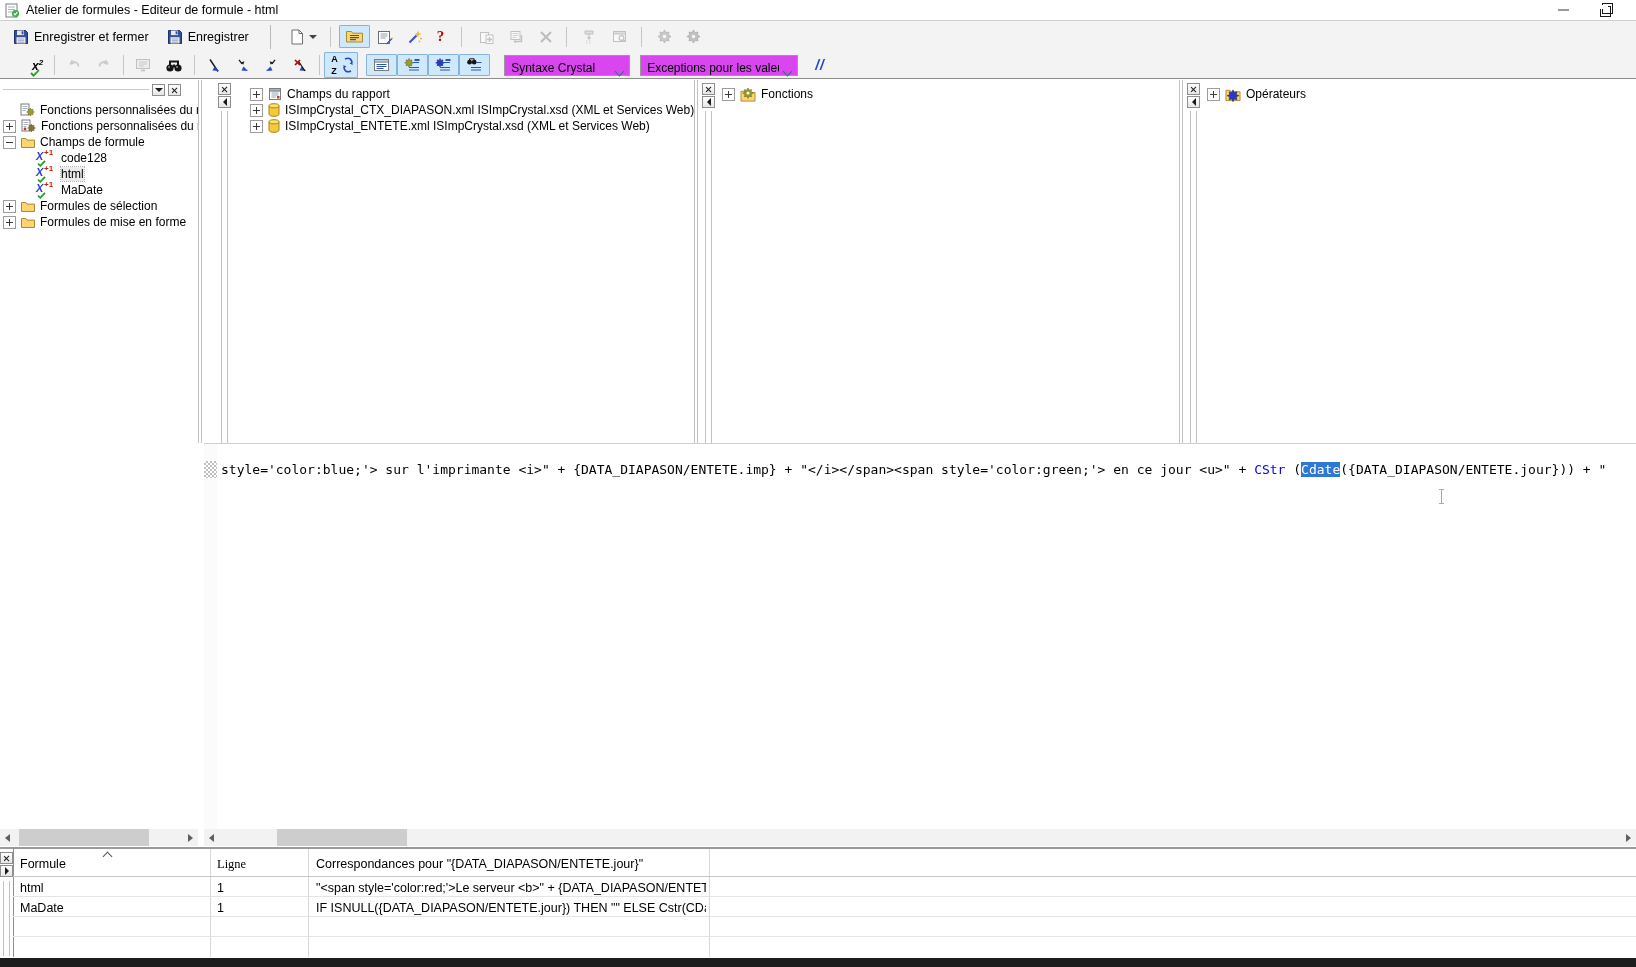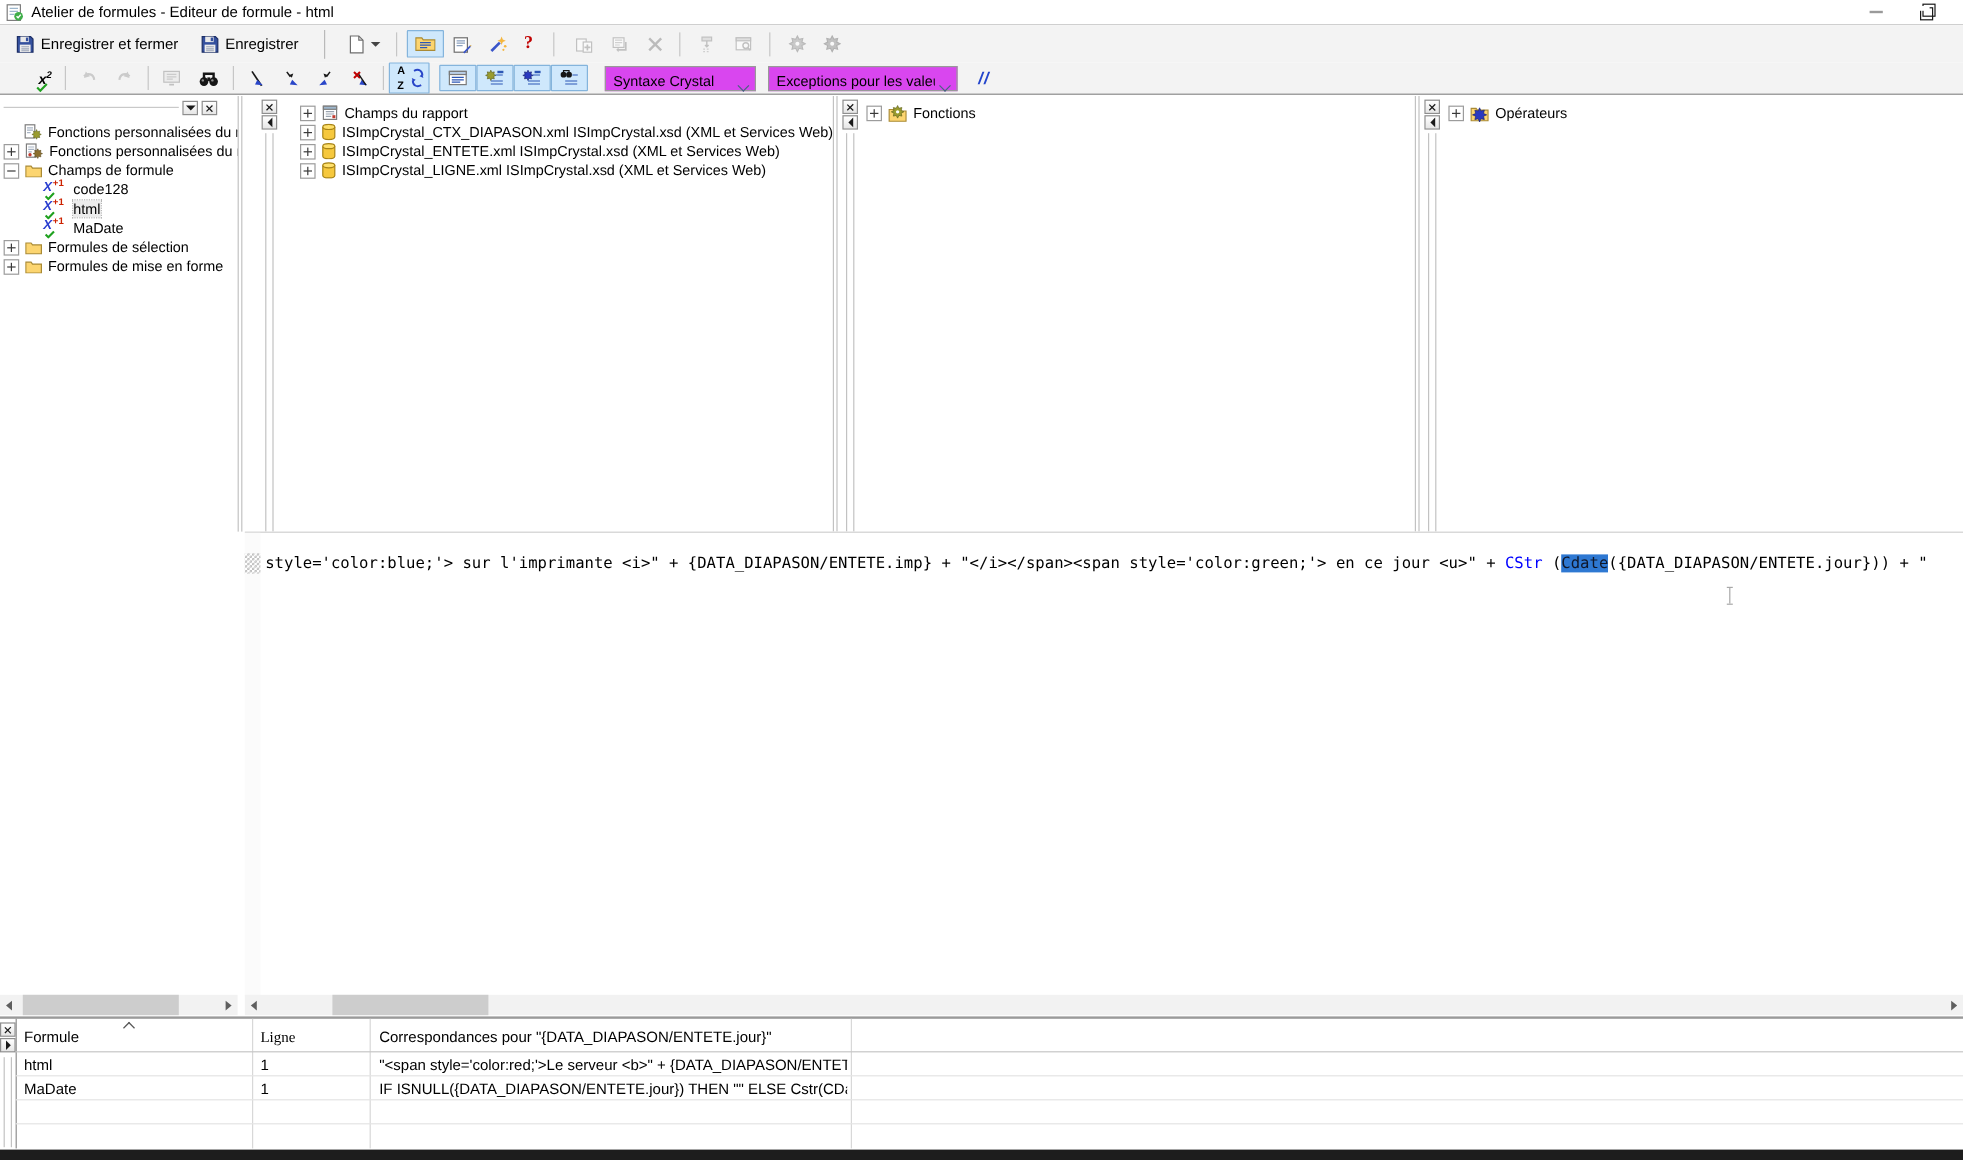--- a/index.html
+++ b/index.html
@@ -72,21 +72,21 @@
   
   #editor{position:absolute;left:204px;top:443px;width:1432px;height:386px;background:#fff;border-top:1px solid #d0d0d0;}
   #gutter{position:absolute;left:0;top:0;width:13px;height:100%;background:#fbfbfb;}
   #gutter-mark{position:absolute;left:0;top:17px;width:13px;height:17px;
       background-image:linear-gradient(45deg,#bfbfbf 25%,transparent 25%,transparent 75%,#bfbfbf 75%),
                        linear-gradient(45deg,#bfbfbf 25%,transparent 25%,transparent 75%,#bfbfbf 75%);
       background-size:4px 4px;background-position:0 0,2px 2px;background-color:#fff;}
   .codeline{position:absolute;left:17px;top:18px;font-family:"DejaVu Sans Mono","Liberation Mono",monospace;
             font-size:13px;white-space:pre;}
   .kw{color:#0000ff;}
-  .selected{background:#2e78d2;color:#0f172a;}
+  .selected{background:#2e78d2;color:#ffffff;}
   .ibeam{position:absolute;left:1237px;top:46px;width:1px;height:13px;background:#a8a8a8;}
   .ibeam::before,.ibeam::after{content:"";position:absolute;left:-2px;width:5px;height:1px;background:#a8a8a8;}
   .ibeam::before{top:-1px;} .ibeam::after{bottom:-1px;}
 
   
   .hscroll{position:absolute;top:829px;height:17px;background:#f2f2f2;display:flex;align-items:center;}
   .sb-btn{width:15px;height:17px;display:flex;align-items:center;justify-content:center;flex:none;}
   .tri-l{width:0;height:0;border:4px solid transparent;border-right:5px solid #5f5f5f;border-left:none;}
   .tri-r{width:0;height:0;border:4px solid transparent;border-left:5px solid #5f5f5f;border-right:none;}
   .sb-track{flex:1;height:17px;position:relative;}
@@ -553,30 +553,20 @@
         <div class="trow">
           <span class="exp plus" style="margin-left:6px;"></span>
           <span class="ticon">
               <svg width="12" height="14" viewBox="0 0 12 14">
                 <path d="M1 2.8v8.4c0 1.2 2.2 2.1 5 2.1s5-.9 5-2.1V2.8" fill="#f6c83d" stroke="#a88416"></path>
                 <ellipse cx="6" cy="2.8" rx="5" ry="2.1" fill="#ffe06a" stroke="#a88416"></ellipse>
               </svg>
             </span>
           <span class="tlabel">ISImpCrystal_ENTETE.xml ISImpCrystal.xsd (XML et Services Web)</span>
         </div>
-        <div class="trow">
-          <span class="exp plus" style="margin-left:6px;"></span>
-          <span class="ticon">
-              <svg width="12" height="14" viewBox="0 0 12 14">
-                <path d="M1 2.8v8.4c0 1.2 2.2 2.1 5 2.1s5-.9 5-2.1V2.8" fill="#f6c83d" stroke="#a88416"></path>
-                <ellipse cx="6" cy="2.8" rx="5" ry="2.1" fill="#ffe06a" stroke="#a88416"></ellipse>
-              </svg>
-            </span>
-          <span class="tlabel">ISImpCrystal_LIGNE.xml ISImpCrystal.xsd (XML et Services Web)</span>
-        </div>
       </div>
     </div>
 
     <div class="dock" style="left:694px;width:485px;">
       <div class="vsplit"></div>
       <div class="strip">
         <div class="mini-btn">
             <span class="g-x"></span>
           </div>
         <div class="mini-btn">

